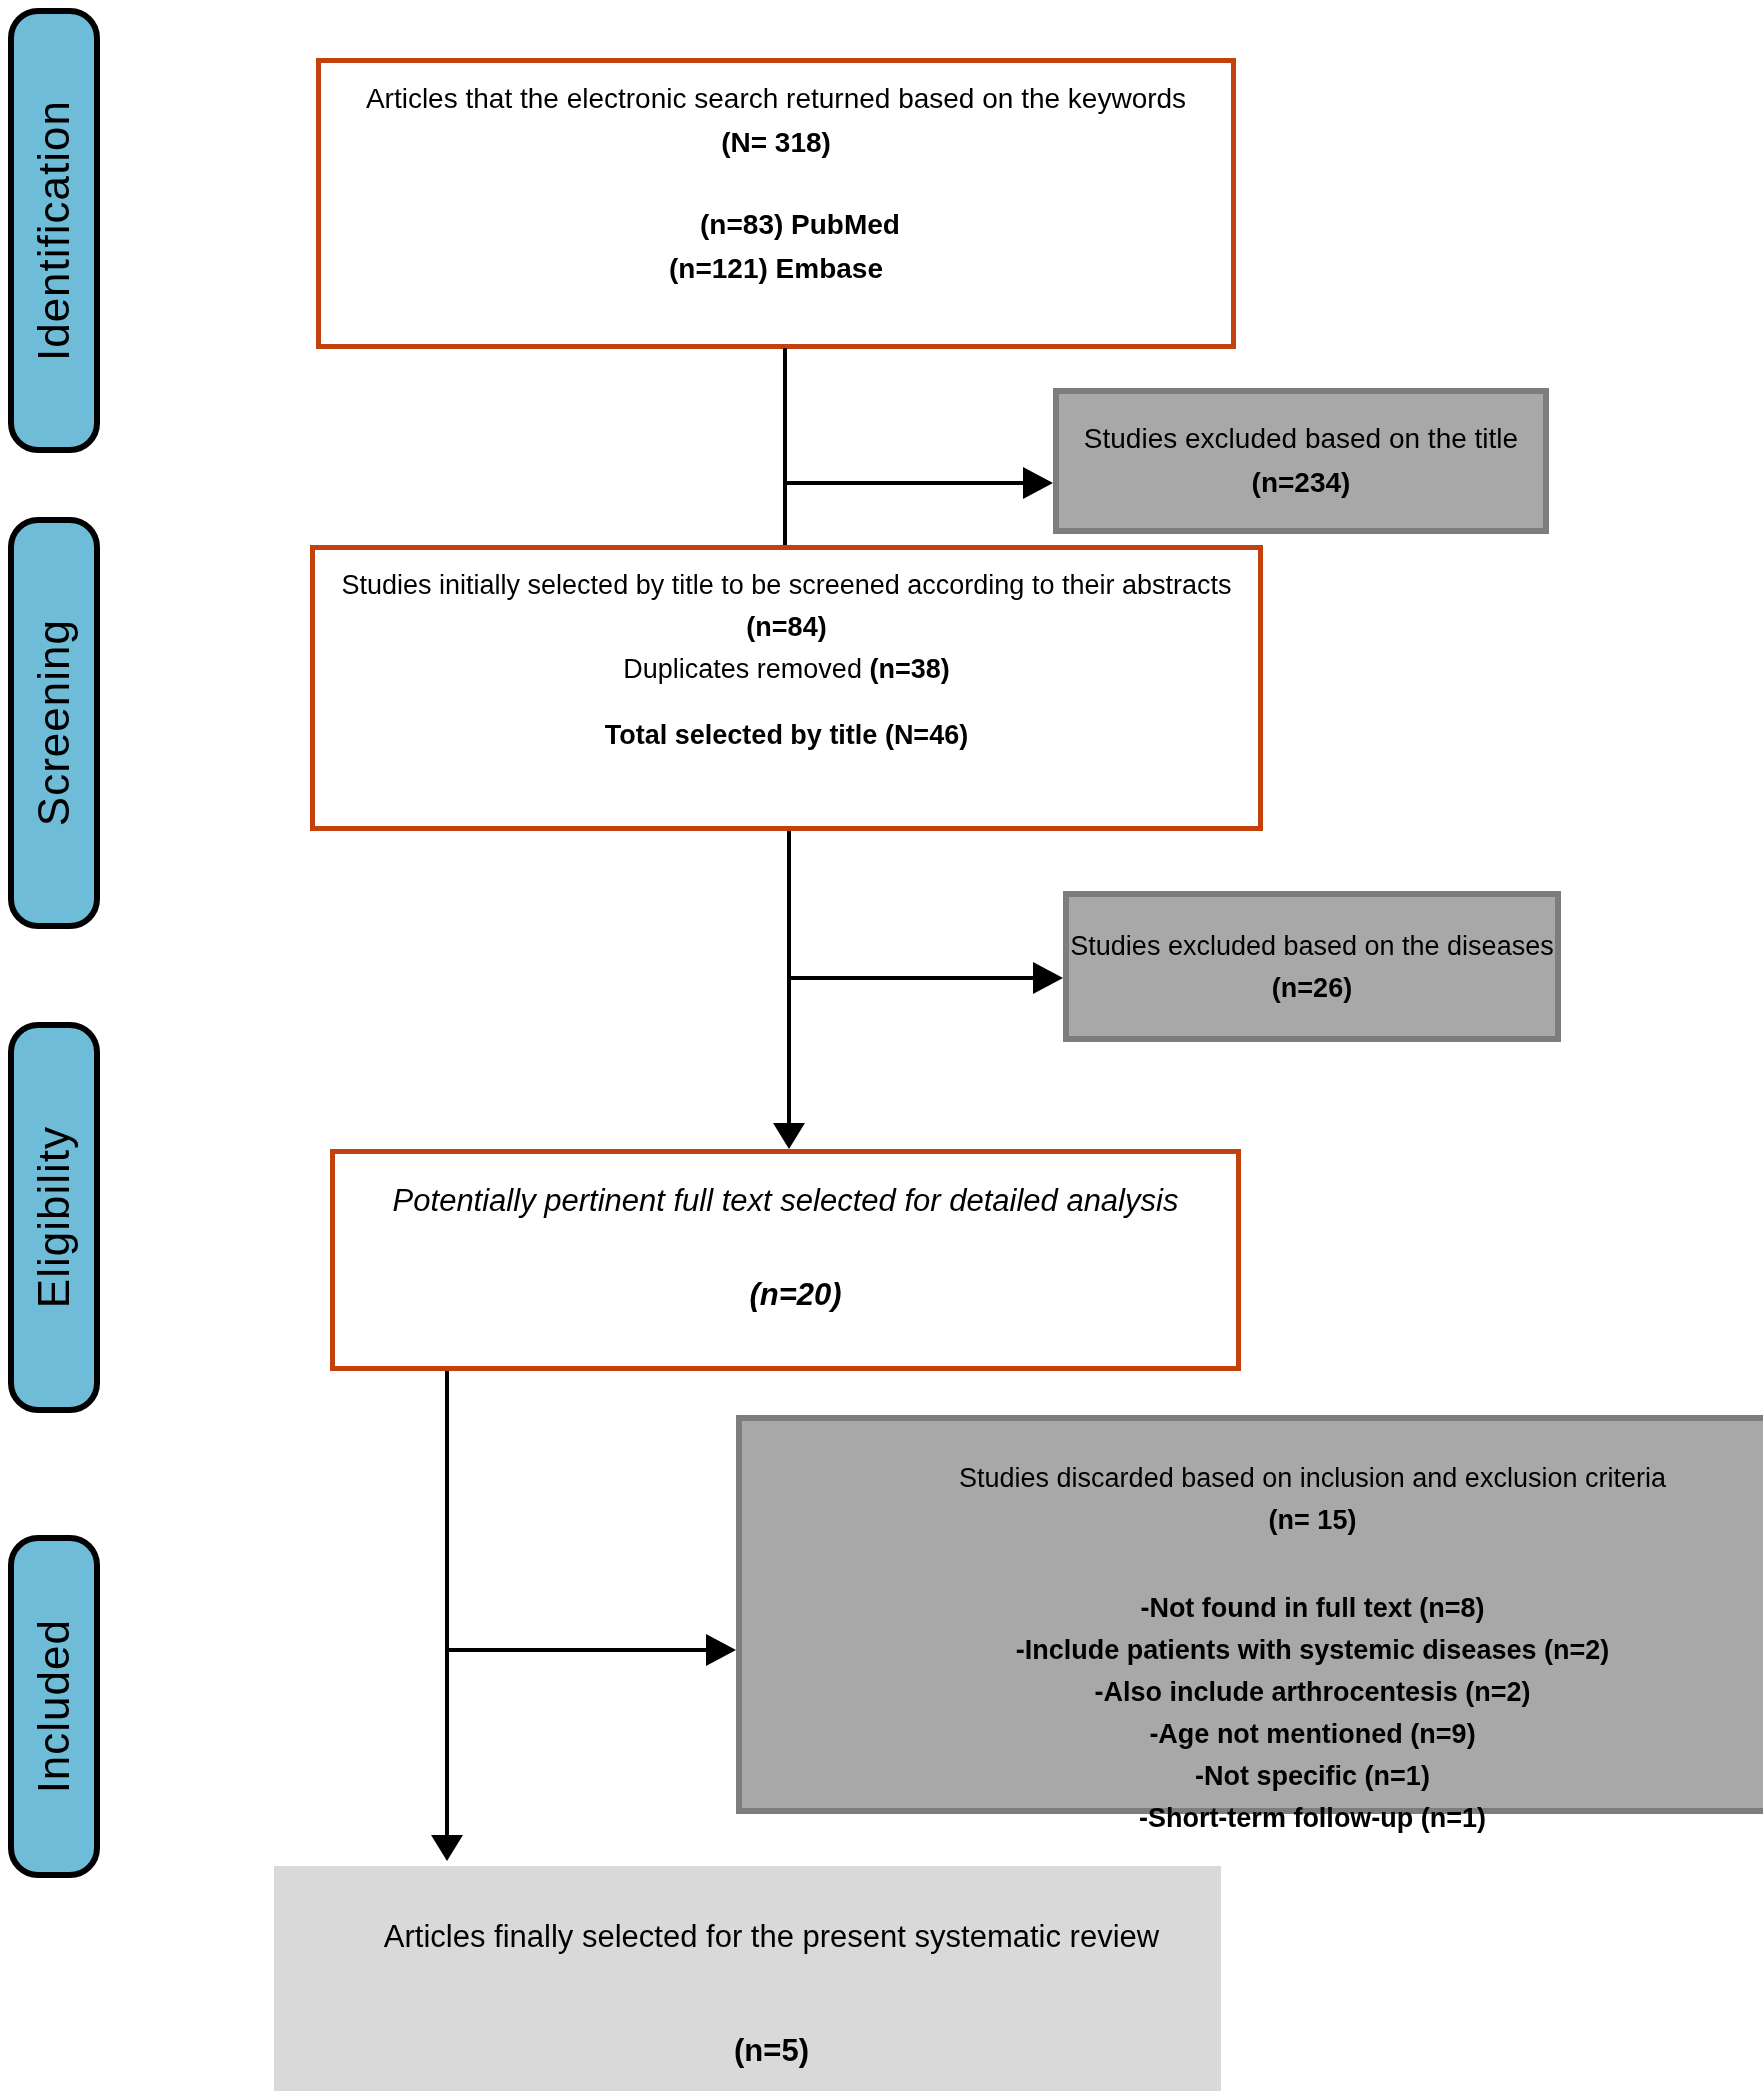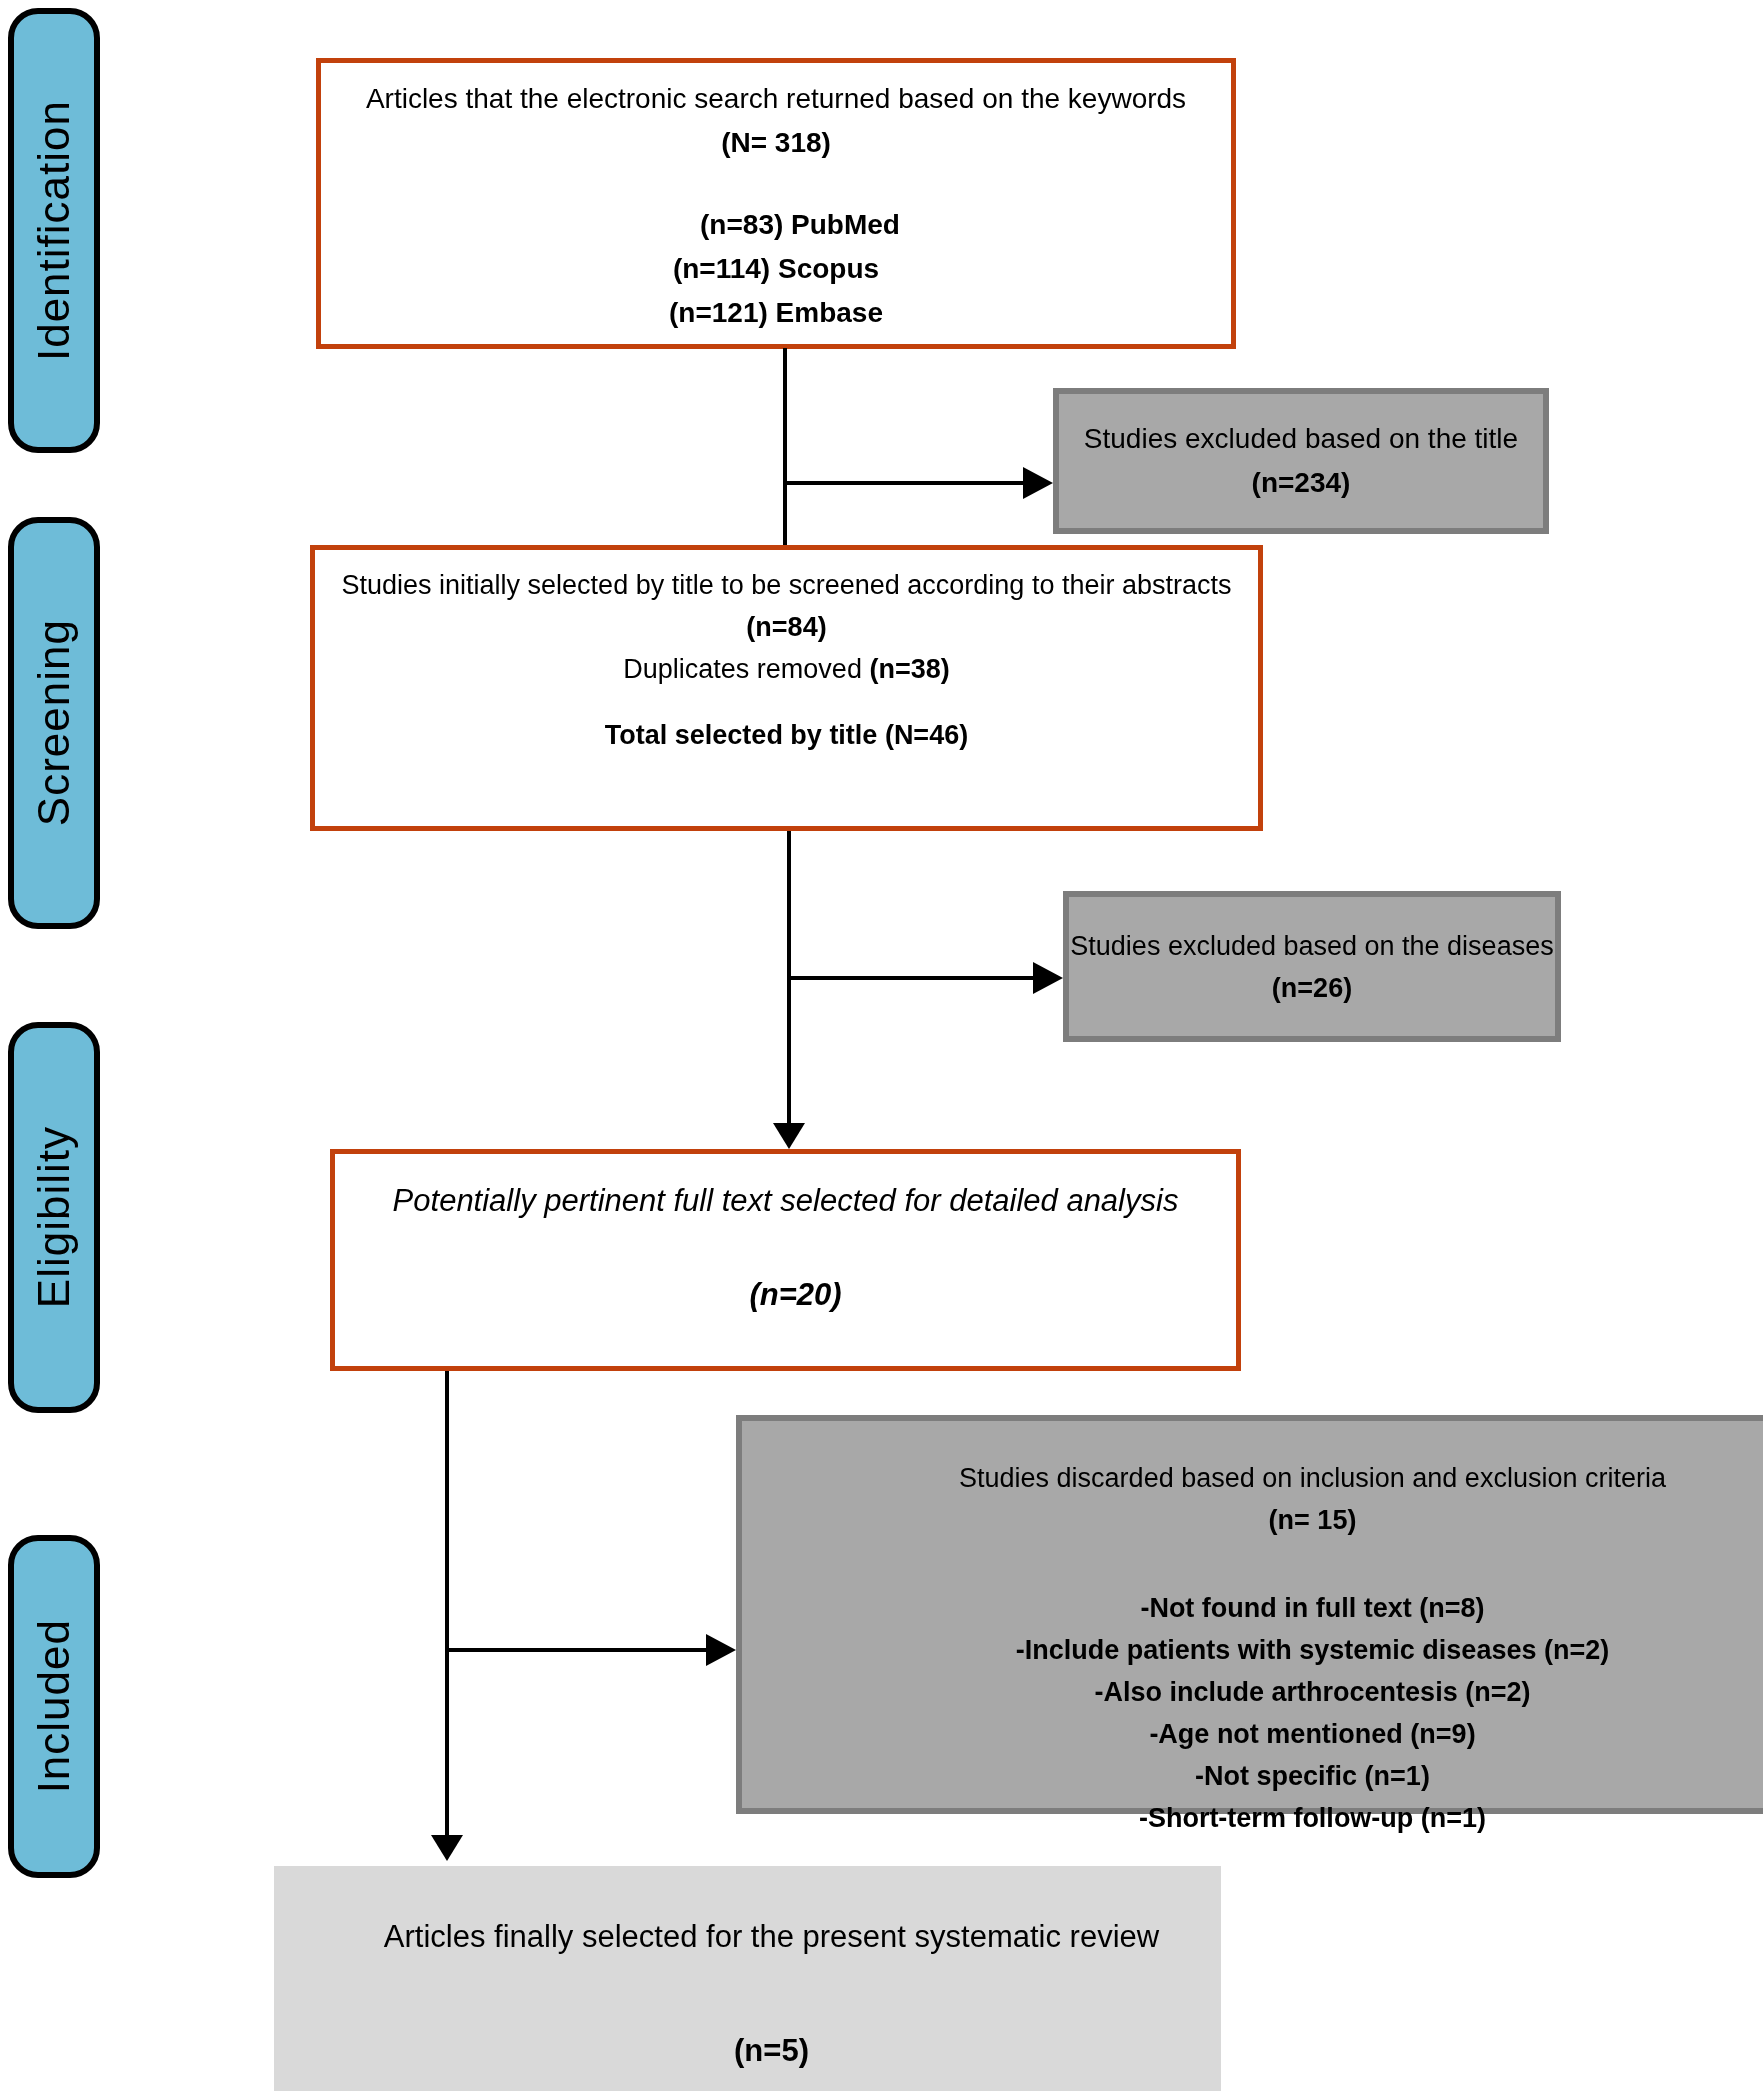--- a/index.html
+++ b/index.html
@@ -52,21 +52,20 @@
   </div>
   <div class="stage" style="top:1535px;height:343px;">
     <span>Included</span>
   </div>
 
   <div class="wbox t28" style="left:316px;top:58px;width:920px;height:291px;">
     <div style="margin:14px 44px 0;">
       <span>Articles that the electronic search returned based on the keywords </span><b>(N= 318)</b>
     </div>
     <div style="margin-top:38px;margin-left:48px;"><b>(n=83) PubMed</b></div>
-    <div><b>(n=114) Scopus</b></div>
     <div><b>(n=121) Embase</b></div>
   </div>
 
   <div class="vline" style="left:783px;top:348px;width:4px;height:197px;"></div>
   <div class="hline" style="left:785px;top:481px;width:238px;height:4px;"></div>
   <div class="arr-r" style="left:1023px;top:467px;"></div>
 
   <div class="gbox t28" style="left:1053px;top:388px;width:496px;height:146px;">
     <div>Studies excluded based on the title</div>
     <div><b>(n=234)</b></div>

